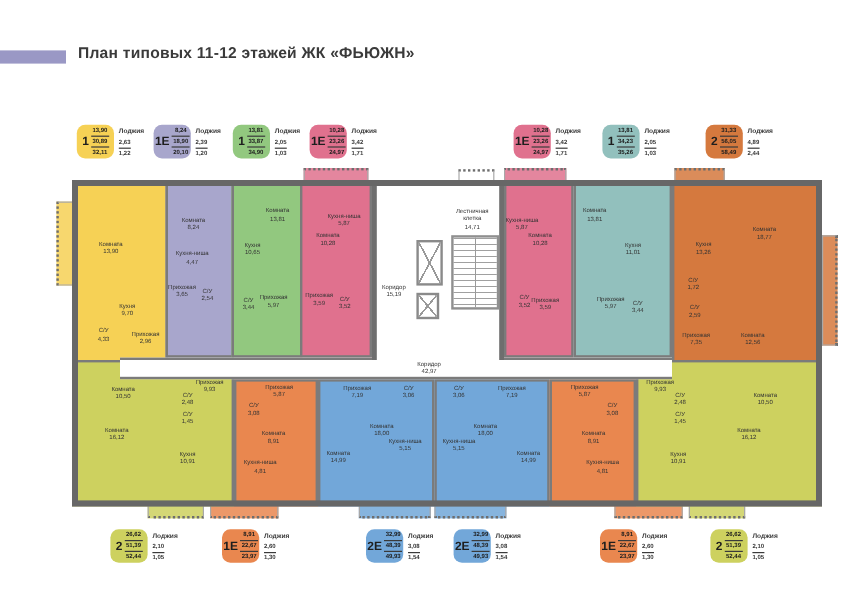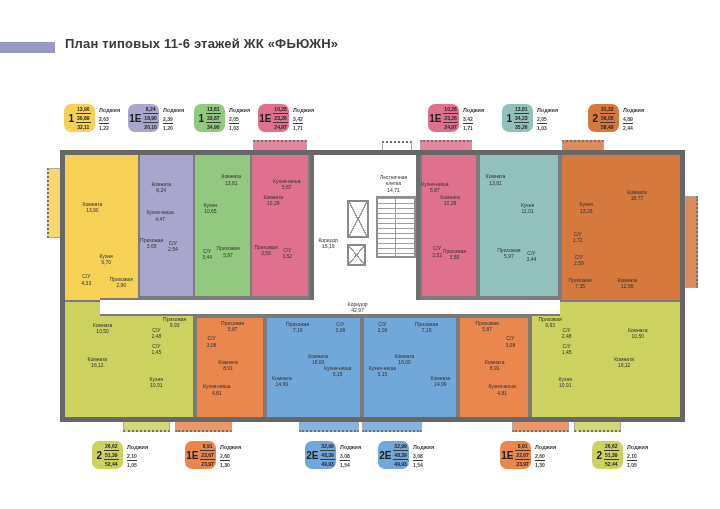--- a/index.html
+++ b/index.html
@@ -46,21 +46,21 @@
   .loggia.l { border-left: 2px dotted #555; }
   .loggia.r { border-right: 2px dotted #555; }
   .loggia.white { background: #fff; }
 </style>
 </head>
 <body>
 
 <div class="stage">
 
   <div class="logo-bar" style="background: rgb(154, 152, 197);"></div>
-  <div class="title">План типовых 11-6 этажей ЖК «ФЬЮЖН»</div>
+  <div class="title">План типовых 11-12 этажей ЖК «ФЬЮЖН»</div>
 
   <div class="litem" style="left:64px;top:104px">
     <div class="lbox" style="background: rgb(246, 209, 85);">
       <span class="ltype">1</span>
       <span class="lareas">
           <i>13,90</i>
           <i>30,89</i>
           <i>32,11</i>
         </span>
     </div>

